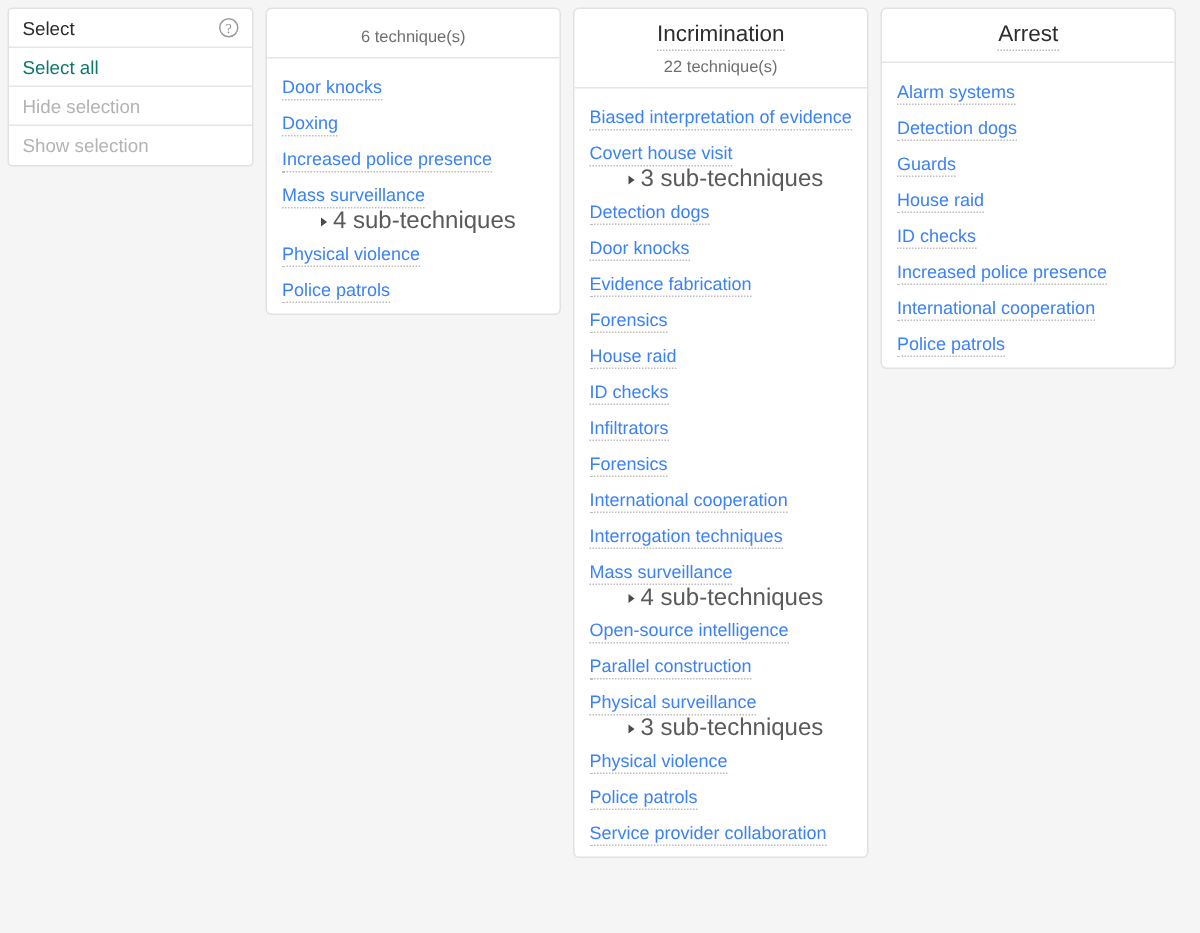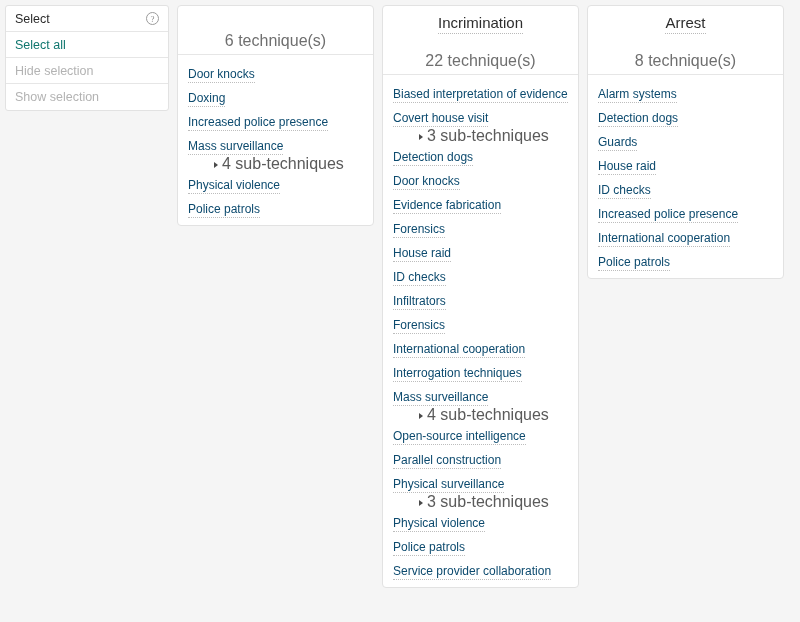--- a/index.html
+++ b/index.html
@@ -89,37 +89,37 @@
   }
   .card-title {
     font-size: 15px;
     color: #2d2d2d;
     line-height: 18px;
     display: inline-block;
     border-bottom: 1px dotted #b9b9b9;
     padding-bottom: 1px;
   }
   .card-count {
-    margin-top: 21px;
-    font-size: 16px;
+    margin-top: 5px;
+    font-size: 11px;
     color: #6f6f6f;
     line-height: 12px;
   }
   .card-body {
     padding: 5px 0 6px 0;
   }
   .technique {
     padding: 0 0 0 10px;
     margin: 0;
   }
   .technique-name {
     display: inline-block;
     font-size: 12px;
     line-height: 14px;
-    color: #0c4a6e;
+    color: #3b82f6;
     border-bottom: 1px dotted #bdbdbd;
     padding-bottom: 1px;
     margin-top: 7px;
     margin-bottom: 1px;
     cursor: pointer;
   }
   .subcount {
     display: block;
     font-size: 16px;
     line-height: 12px;
@@ -218,21 +218,20 @@
           <span class="technique-name">Service provider collaboration</span>
           
         </div>
 
       </div>
     </div>
 
     <div class="card">
       <div class="card-head">
         <div><span class="card-title">Arrest</span></div>
-        <div class="card-count">8 technique(s)</div>
       </div>
       <div class="card-body">
         <div class="technique"><span class="technique-name">Alarm systems</span></div>
         <div class="technique"><span class="technique-name">Detection dogs</span></div>
         <div class="technique"><span class="technique-name">Guards</span></div>
         <div class="technique"><span class="technique-name">House raid</span></div>
         <div class="technique"><span class="technique-name">ID checks</span></div>
         <div class="technique"><span class="technique-name">Increased police presence</span></div>
         <div class="technique"><span class="technique-name">International cooperation</span></div>
         <div class="technique"><span class="technique-name">Police patrols</span></div>

